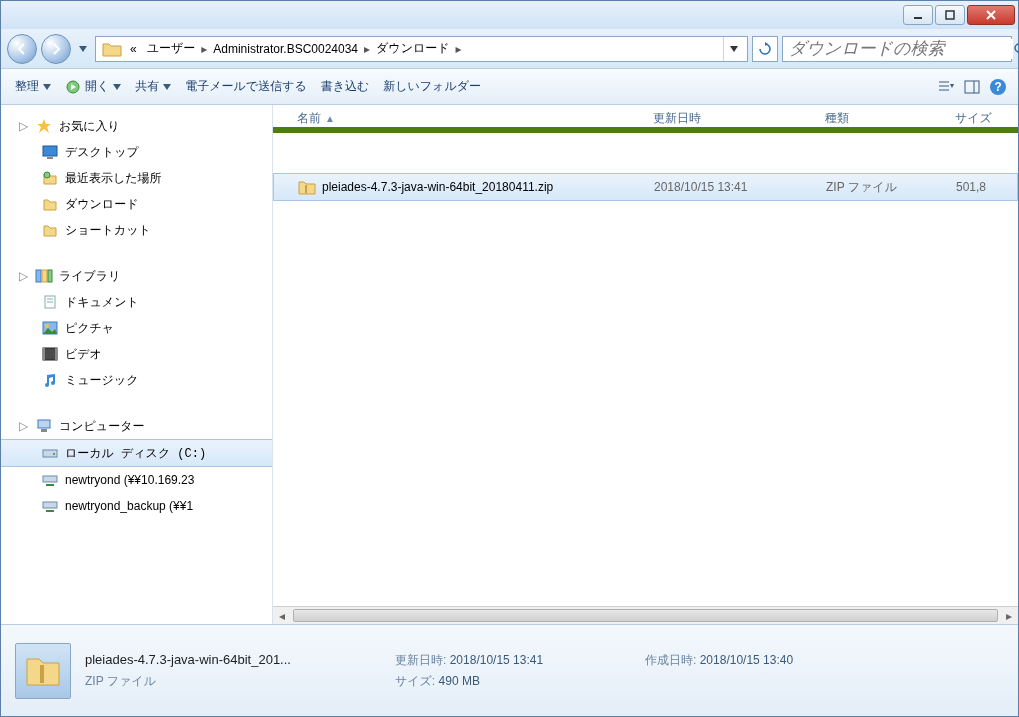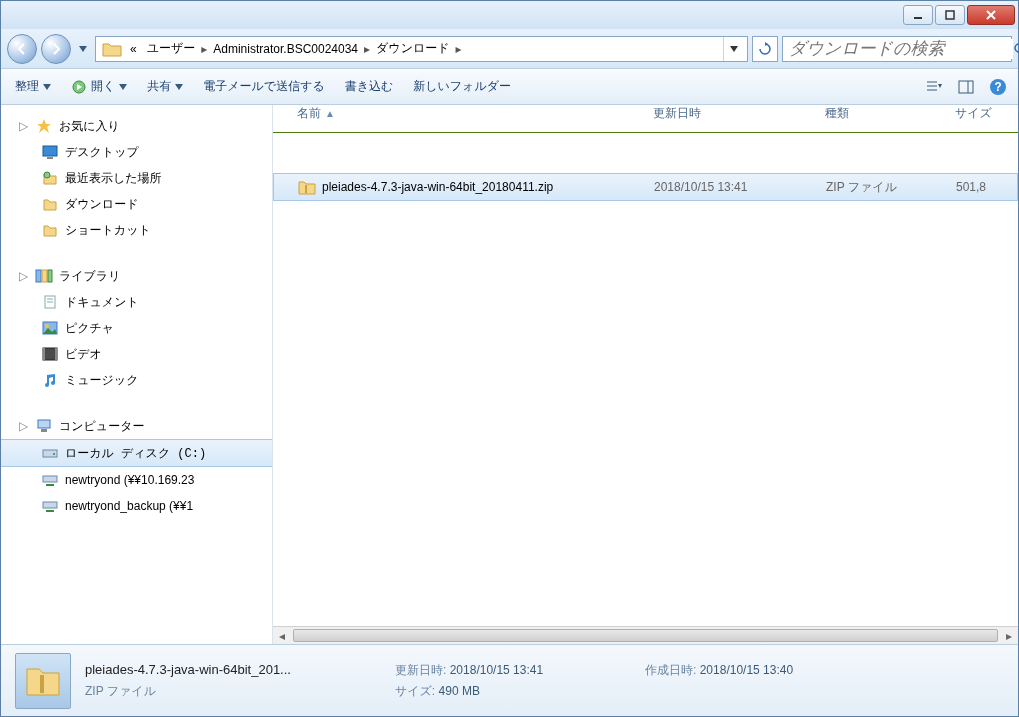--- a/index.html
+++ b/index.html
@@ -18,56 +18,56 @@
 .history-drop { width: 16px; height: 20px; display: flex; align-items: center; justify-content: center; }
 .folder-icon { width: 20px; height: 16px; margin: 0 2px; }
 .addrbar { flex: 1; height: 26px; background: #fff; border: 1px solid #8ba7c6; display: flex; align-items: center; padding: 0 4px; gap: 2px; overflow: hidden; }
 .addrbar .crumb { padding: 2px 4px; white-space: nowrap; }
 .addrbar .sep { color: #555; }
 .addr-drop { width: 20px; height: 24px; border-left: 1px solid #c5d6e8; display: flex; align-items: center; justify-content: center; }
 .refresh-btn { width: 26px; height: 26px; background: #fff; border: 1px solid #8ba7c6; display: flex; align-items: center; justify-content: center; }
 .searchbox { width: 230px; height: 26px; background: #fff; border: 1px solid #8ba7c6; display: flex; align-items: center; padding: 0 6px; }
 .searchbox input { flex: 1; border: none; outline: none; font-size: 17px; color: #888; font-style: italic; }
 
-.toolbar { height: 36px; background: linear-gradient(#f8fbff, #e4eef8); border-bottom: 1px solid #b9cee1; display: flex; align-items: center; padding: 16px 8px; gap: 8px; color: #1a3e6e; font-family: Liberation Mono, monospace; }
+.toolbar { height: 36px; background: linear-gradient(#f8fbff, #e4eef8); border-bottom: 1px solid #b9cee1; display: flex; align-items: center; padding: 16px 8px; gap: 2px; color: #1a3e6e; font-family: Liberation Mono, monospace; }
 .toolbar .titem { display: flex; align-items: center; gap: 4px; padding: 4px 6px; cursor: default; }
 .toolbar .spacer { flex: 1; }
 .toolbar .iconbtn { width: 24px; height: 24px; display: flex; align-items: center; justify-content: center; }
 
 .body { flex: 1; display: flex; background: #fff; overflow: hidden; }
 
 .sidebar { width: 272px; background: #fff; border-right: 1px solid #d9e3ed; overflow-y: auto; padding: 8px 0; }
 .sidebar .group { margin-bottom: 20px; }
 .sidebar .group-header, .sidebar .item { display: flex; align-items: center; gap: 6px; padding: 4px 8px 4px 18px; }
 .sidebar .item { padding-left: 40px; }
 .sidebar .item.selected { background: linear-gradient(#eaf3fc, #d6e8f9); border: 1px solid #a8c8e8; border-left: none; border-right: none; font-family: Liberation Mono, monospace; }
 .sidebar .ico { width: 18px; height: 18px; display: flex; align-items: center; justify-content: center; }
 .sidebar .caret { width: 10px; color: #888; }
 
 .content { flex: 1; display: flex; flex-direction: column; overflow: hidden; }
-.col-headers { height: 28px; display: flex; align-items: flex-start; border-bottom: 1px solid #4d7c0f; color: #4a6a8f; }
+.col-headers { height: 28px; display: flex; align-items: flex-end; border-bottom: 6px solid #4d7c0f; color: #4a6a8f; }
 .col-headers .ch { padding: 0 10px; text-align: left; }
 .ch.name { width: 370px; padding-left: 24px; }
 .ch.date { width: 172px; }
 .ch.type { width: 130px; }
 .ch.size { flex: 1; }
 .sort-arrow { color: #6a8bb0; font-size: 10px; margin-left: 4px; }
 .filelist { flex: 1; overflow: auto; margin-top: 40px; }
 .file-row { display: flex; align-items: center; height: 28px; padding-left: 14px; }
 .file-row.selected { background: linear-gradient(#eaf3fc, #d6e8f9); border: 1px solid #a8c8e8; }
 .file-row .cell { padding: 0 10px; overflow: hidden; white-space: nowrap; }
 .cell.name { width: 356px; display: flex; align-items: center; gap: 6px; }
 .cell.date { width: 172px; color: #666; }
 .cell.type { width: 130px; color: #666; }
 .cell.size { flex: 1; color: #666; text-align: left; }
 .hscroll { height: 18px; background: #f0f0f0; border-top: 1px solid #d0d0d0; position: relative; }
 .hscroll .thumb { position: absolute; left: 20px; right: 20px; top: 2px; bottom: 2px; background: linear-gradient(#e8e8e8, #d0d0d0); border: 1px solid #b0b0b0; border-radius: 2px; }
 .hscroll .arrow { position: absolute; top: 0; bottom: 0; width: 18px; display: flex; align-items: center; justify-content: center; color: #666; }
 
-.details { height: 72px; background: linear-gradient(#f4f8fc, #e4eef8); border-top: 1px solid #b9cee1; display: flex; align-items: center; padding: 6px 14px; gap: 14px; color: #3a5a7a; }
+.details { height: 92px; background: linear-gradient(#f4f8fc, #e4eef8); border-top: 1px solid #b9cee1; display: flex; align-items: center; padding: 6px 14px; gap: 14px; color: #3a5a7a; }
 .details .thumb { width: 56px; height: 56px; background: linear-gradient(#d0e4f5, #a8c8e8); border: 1px solid #8ba7c6; border-radius: 2px; display: flex; align-items: center; justify-content: center; }
 .details .info { flex: 1; display: grid; grid-template-columns: 310px 250px 250px; row-gap: 4px; }
 .details .filename { font-size: 13px; color: #222; }
 .details .lbl { color: #6a84a0; }
 
 svg { display: block; }
 </style>
 </head>
 <body>
 

